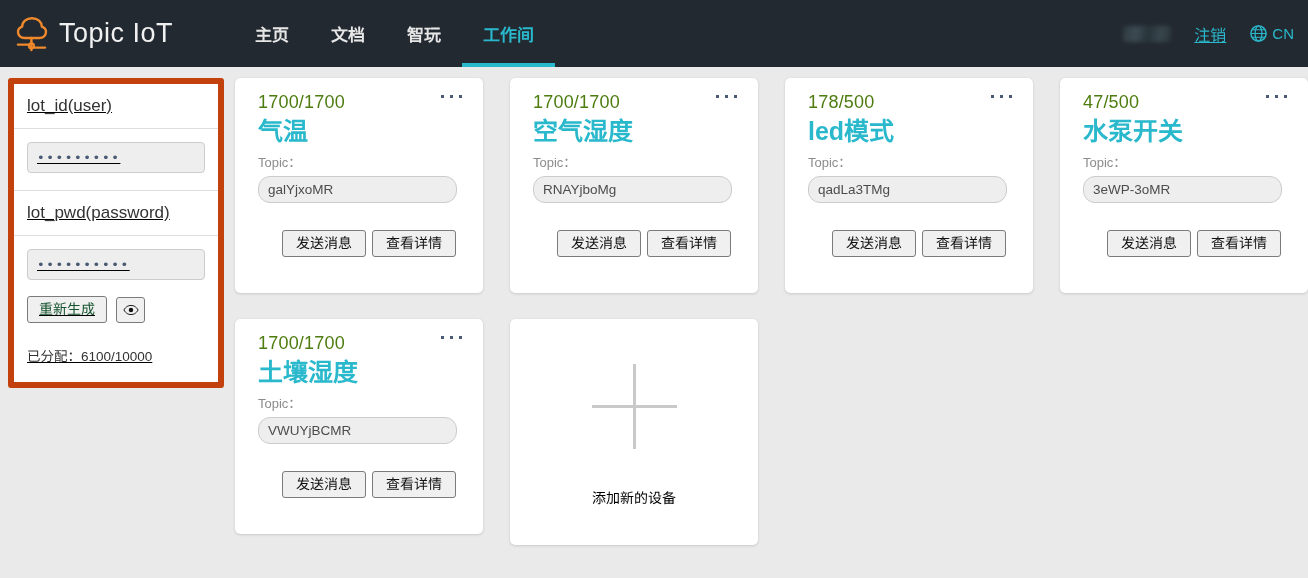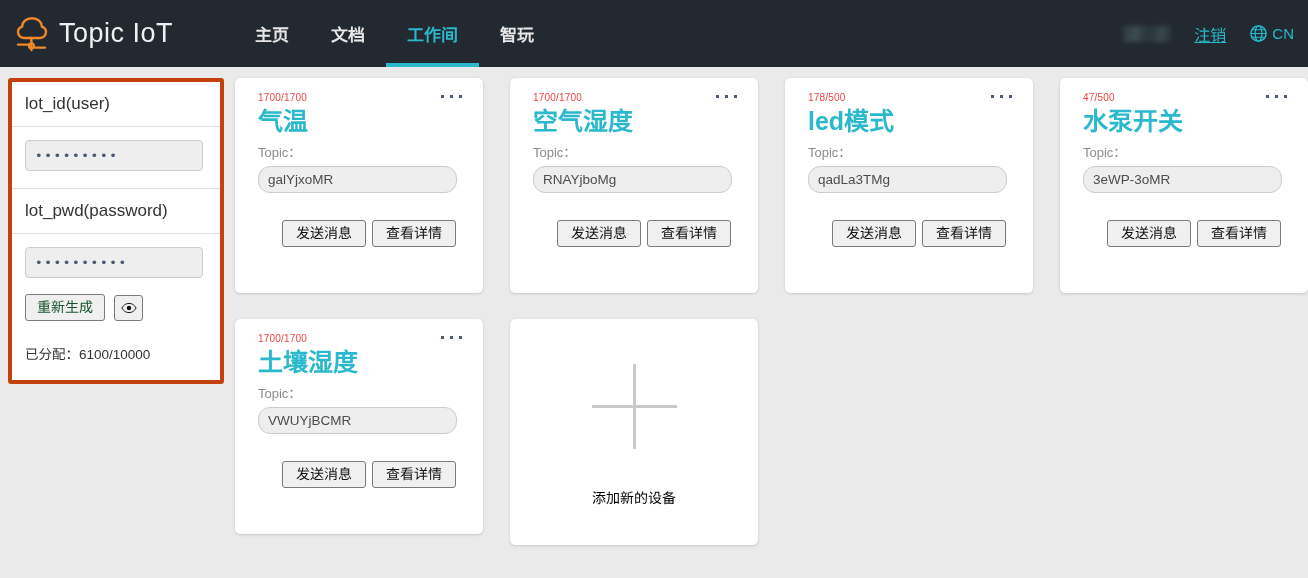--- a/index.html
+++ b/index.html
@@ -104,23 +104,24 @@
     align-items: flex-start;
     padding: 11px 0 0 8px;
     width: 1308px;
   }
 
   
   .side-panel {
     width: 216px;
     min-width: 216px;
     background: #fff;
-    border: 4px solid #c2410c;
+    border: 6px solid #c2410c;
     border-radius: 3px;
     margin-right: 11px;
+    text-decoration: underline;
   }
   .sp-header {
     padding: 12px 13px;
     font-size: 17px;
     color: #333;
     border-bottom: 1px solid #dddddd;
   }
   .sp-body {
     padding: 13px 13px 17px 13px;
     border-bottom: 1px solid #dddddd;
@@ -187,22 +188,22 @@
     width: 248px;
     min-width: 248px;
     background: #ffffff;
     border-radius: 5px;
     box-shadow: 0 1px 3px rgba(0,0,0,0.13), 0 0 1px rgba(0,0,0,0.10);
     padding: 14px 23px 18px 23px;
     position: relative;
   }
   .card.device { height: 215px; }
   .card-count {
-    font-size: 10px;
-    color: #ef4444;
+    font-size: 18px;
+    color: #4d7c0f;
     letter-spacing: .2px;
   }
   .dots {
     position: absolute;
     top: 17px;
     right: 21px;
     display: flex;
     gap: 6px;
   }
   .dots i {
@@ -299,22 +300,22 @@
         <path d="M20.4 33.6 L31 33.6" stroke="#f0892b" stroke-width="2.4" stroke-linecap="round"></path>
         <circle cx="17.4" cy="31.8" r="2.5" stroke="#f0892b" stroke-width="2.2" fill="none"></circle>
       </svg>
     </span>
     <span class="brand-text">Topic IoT</span>
   </div>
 
   <nav class="nav-links">
     <div class="nav-link">主页</div>
     <div class="nav-link">文档</div>
+    <div class="nav-link">智玩</div>
     <div class="nav-link active">工作间</div>
-    <div class="nav-link">智玩</div>
   </nav>
 
   <div class="nav-right">
     <div class="user-blur"></div>
     <div class="logout-link">注销</div>
     <div class="lang">
       <span>
         <svg class="globe" viewBox="0 0 20 20" fill="none" aria-hidden="true">
           <circle cx="10" cy="10" r="8" stroke="#2ab8cc" stroke-width="1.5"></circle>
           <ellipse cx="10" cy="10" rx="3.6" ry="8" stroke="#2ab8cc" stroke-width="1.3"></ellipse>

